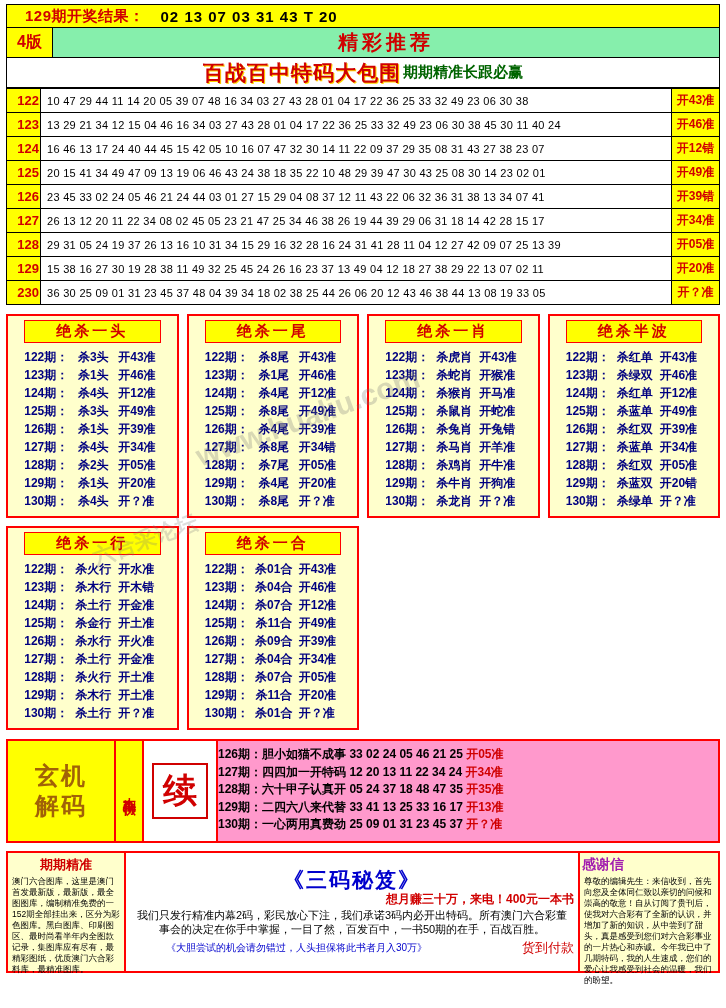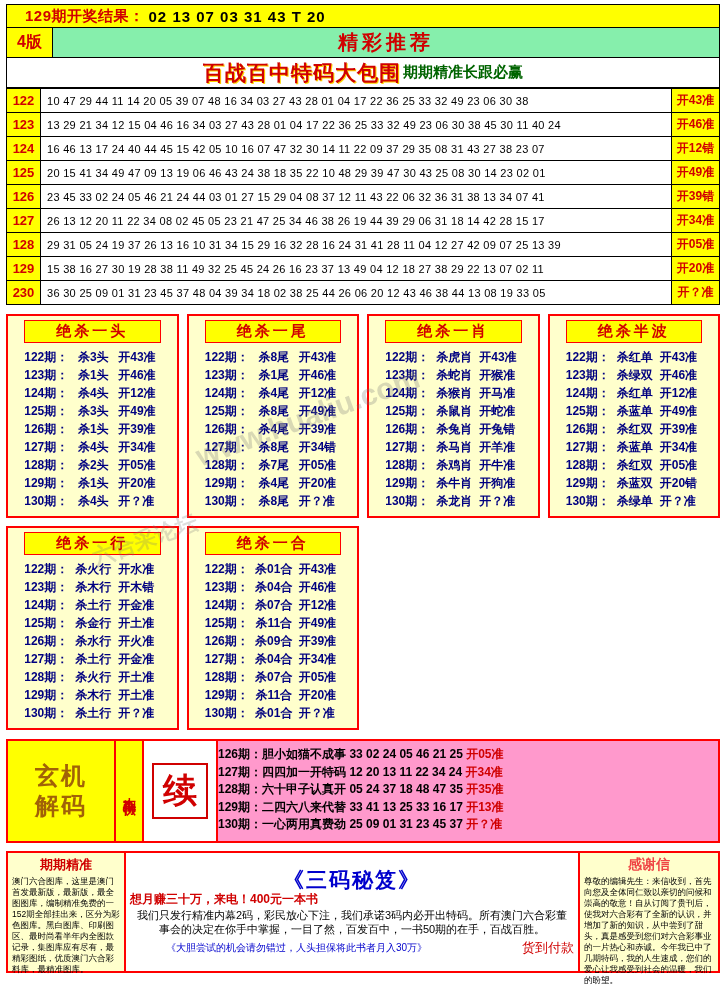--- a/index.html
+++ b/index.html
@@ -20,21 +20,21 @@
     background: #ffff00;
     border: 1px solid #000;
     height: 24px;
     display:flex; align-items:center;
     padding-left: 18px;
     font-weight: bold;
     font-size: 15px;
     color: #d00000;
     letter-spacing: 0.5px;
   }
-  .header-bar .nums { color:#000; margin-left:4px; letter-spacing:1px; }
+  .header-bar .nums { color:#000; margin-left:16px; letter-spacing:1px; }
 
   .title-row {
     display:flex; align-items:stretch;
     border:1px solid #000; border-top:none;
     height: 30px;
     background:#86efac;
   }
   .title-badge {
     width: 46px; background:#ffff00; border-right:1px solid #000;
     display:flex; align-items:center; justify-content:center;
@@ -63,21 +63,21 @@
   }
 
   
   table.nums-table {
     width:100%; border-collapse:collapse; table-layout:fixed;
     border:1px solid #000; border-top:none;
   }
   table.nums-table td { border:1px solid #000; height:24px; }
   td.period {
     width:34px; background:#ffff00; color:#d00000; font-weight:bold;
-    text-align:center; font-size:13px;
+    text-align:right; font-size:13px;
   }
   td.numbers {
     background:#fff; font-size:11px; letter-spacing:0.3px;
     padding-left:6px; white-space:nowrap; overflow:hidden;
   }
   td.result {
     width:48px; background:#ffff00; color:#d00000; font-weight:bold;
     text-align:center; font-size:12px;
   }
 
@@ -160,36 +160,36 @@
   }
   .b-center {
     flex:1; border:2px solid #ff0000; border-left:none; background:#fff;
     padding:14px 4px; position:relative;
   }
   .b-center .bc-title {
     text-align:center; font-weight:bold; font-size:21px; color:#0000cc;
     letter-spacing:2px; line-height:25px;
   }
   .b-center .bc-sub {
-    font-size:12px; font-weight:bold; color:#d00000; text-align:left; line-height:15px;
+    font-size:12px; font-weight:bold; color:#d00000; text-align:right; line-height:15px;
   }
   .b-center .bc-body {
     font-size:11px; color:#000; line-height:14px; text-align:center; padding:1px 2px;
   }
   .b-center .bc-foot {
     display:flex; align-items:center; justify-content:space-between;
     font-size:10px; font-weight:normal; color:#0000cc; margin-top:2px;margin-left:36px;
   }
   .b-center .bc-foot .cod { color:#d00000; font-size:13px; }
   .b-right {
     width:140px; border:2px solid #ff0000; border-left:none; background:#ffffcc;
     padding:2px;
   }
   .b-right .br-head {
-    text-align:center; color:#ef4444; font-weight:bold; font-size:14px; padding:1px 0 2px 0;
+    color:#a21caf; font-weight:bold; font-size:14px; padding:1px 0 2px 0;
   }
   .b-right .br-text { font-size:8.5px; line-height:11px; color:#000; padding:0 2px; }
 
   
   .watermark {
     position:absolute; left:190px; top:400px;
     transform: rotate(-20deg);
     font-size:30px; color:rgba(120,120,120,0.28);
     font-weight:bold; pointer-events:none; white-space:nowrap;
   }

